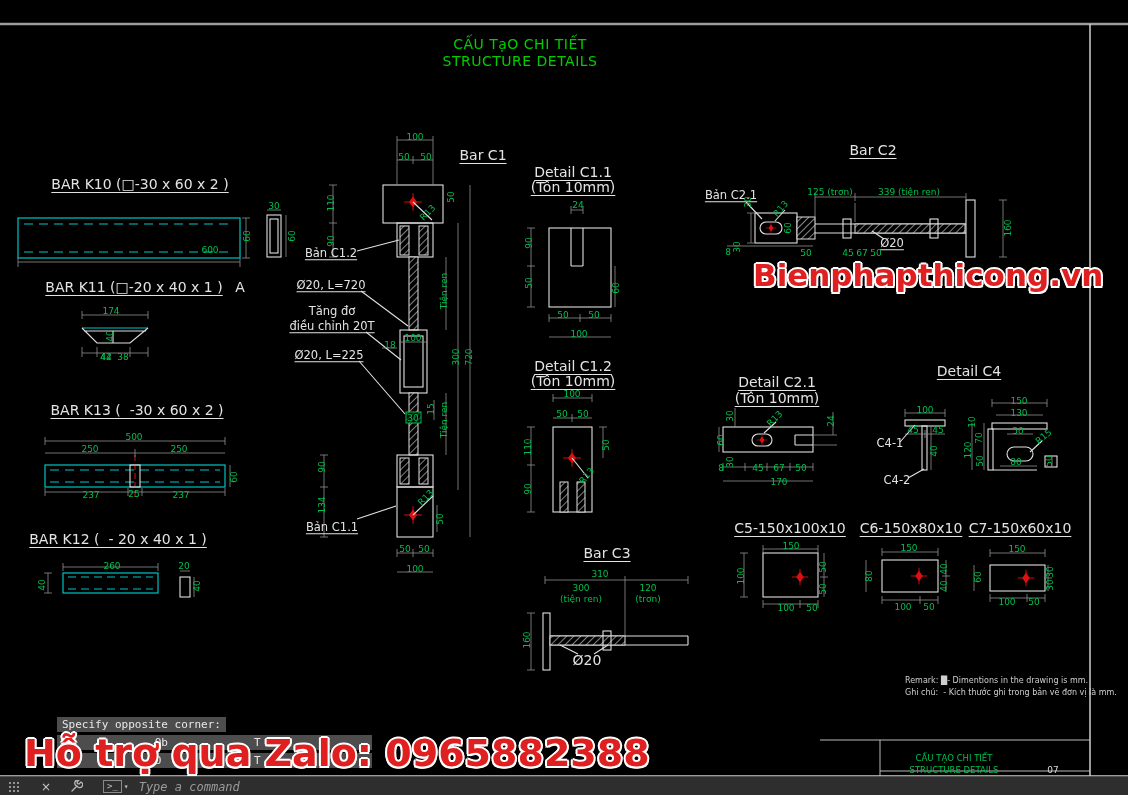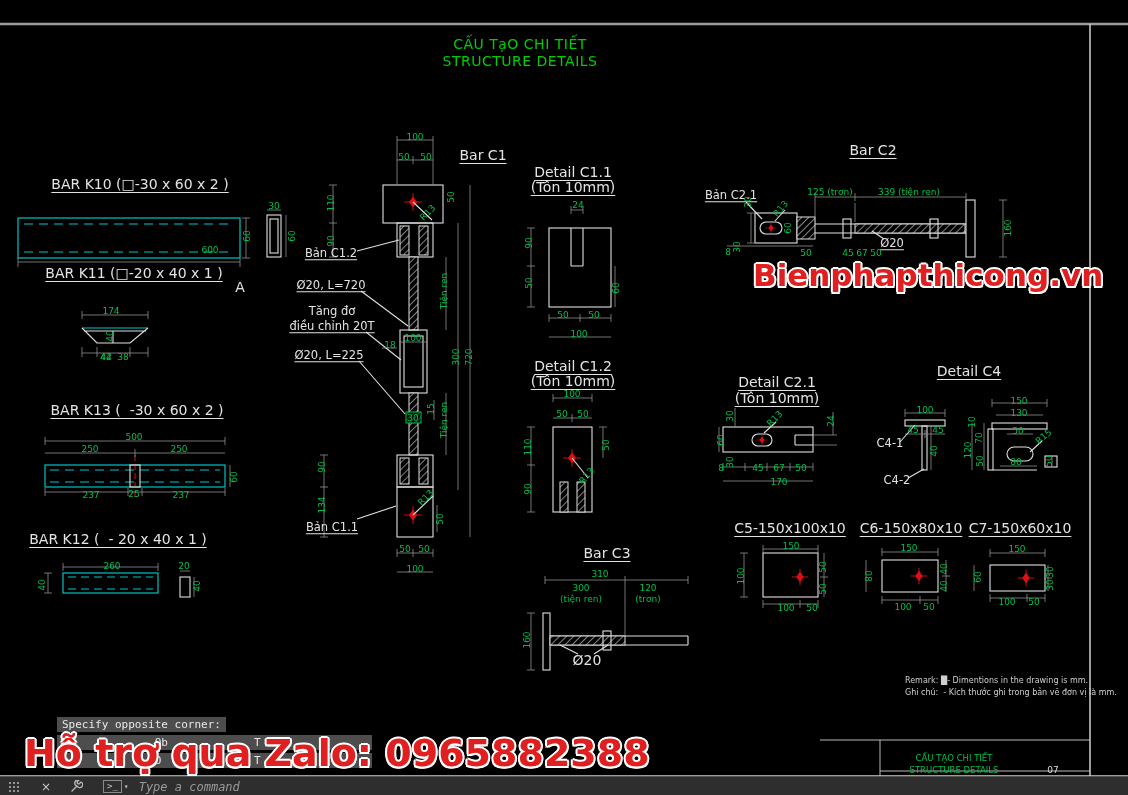--- a/index.html
+++ b/index.html
@@ -197,21 +197,21 @@
       <path class="d" d="M545 580 H688 M545 576 V584 M625 576 V584 M688 576 V584 M625 584 V636 M531 613 V670 M527 613 H535 M527 670 H535"></path>
       <path class="w" stroke-width="0.9" d="M560 645 L578 654 M608 645 L594 654"></path>
     </g>
   </svg>
 
   <div class="apptitle" style="top:36px">CẤU TạO CHI TIẾT</div>
   <div class="apptitle" style="top:53px">STRUCTURE DETAILS</div>
 
   <div id="annotations">
       <span class="ann head" style="left: 140px; top: 184px; transform: translate(-50%, -50%) rotate(0deg);">BAR K10 (□-30 x 60 x 2 )</span>
-      <span class="ann head" style="left: 134px; top: 273px; transform: translate(-50%, -50%) rotate(0deg);">BAR K11 (□-20 x 40 x 1 )</span>
+      <span class="ann head" style="left: 134px; top: 287px; transform: translate(-50%, -50%) rotate(0deg);">BAR K11 (□-20 x 40 x 1 )</span>
       <span class="ann head" style="left: 137px; top: 410px; transform: translate(-50%, -50%) rotate(0deg);">BAR K13 (  -30 x 60 x 2 )</span>
       <span class="ann head" style="left: 118px; top: 539px; transform: translate(-50%, -50%) rotate(0deg);">BAR K12 (  - 20 x 40 x 1 )</span>
       <span class="ann head" style="left: 483px; top: 155px; transform: translate(-50%, -50%) rotate(0deg);">Bar C1</span>
       <span class="ann head" style="left: 573px; top: 172px; transform: translate(-50%, -50%) rotate(0deg);">Detail C1.1</span>
       <span class="ann head" style="left: 573px; top: 187px; transform: translate(-50%, -50%) rotate(0deg);">(Tôn 10mm)</span>
       <span class="ann head" style="left: 573px; top: 366px; transform: translate(-50%, -50%) rotate(0deg);">Detail C1.2</span>
       <span class="ann head" style="left: 573px; top: 381px; transform: translate(-50%, -50%) rotate(0deg);">(Tôn 10mm)</span>
       <span class="ann head" style="left: 873px; top: 150px; transform: translate(-50%, -50%) rotate(0deg);">Bar C2</span>
       <span class="ann head" style="left: 777px; top: 382px; transform: translate(-50%, -50%) rotate(0deg);">Detail C2.1</span>
       <span class="ann head" style="left: 777px; top: 398px; transform: translate(-50%, -50%) rotate(0deg);">(Tôn 10mm)</span>

